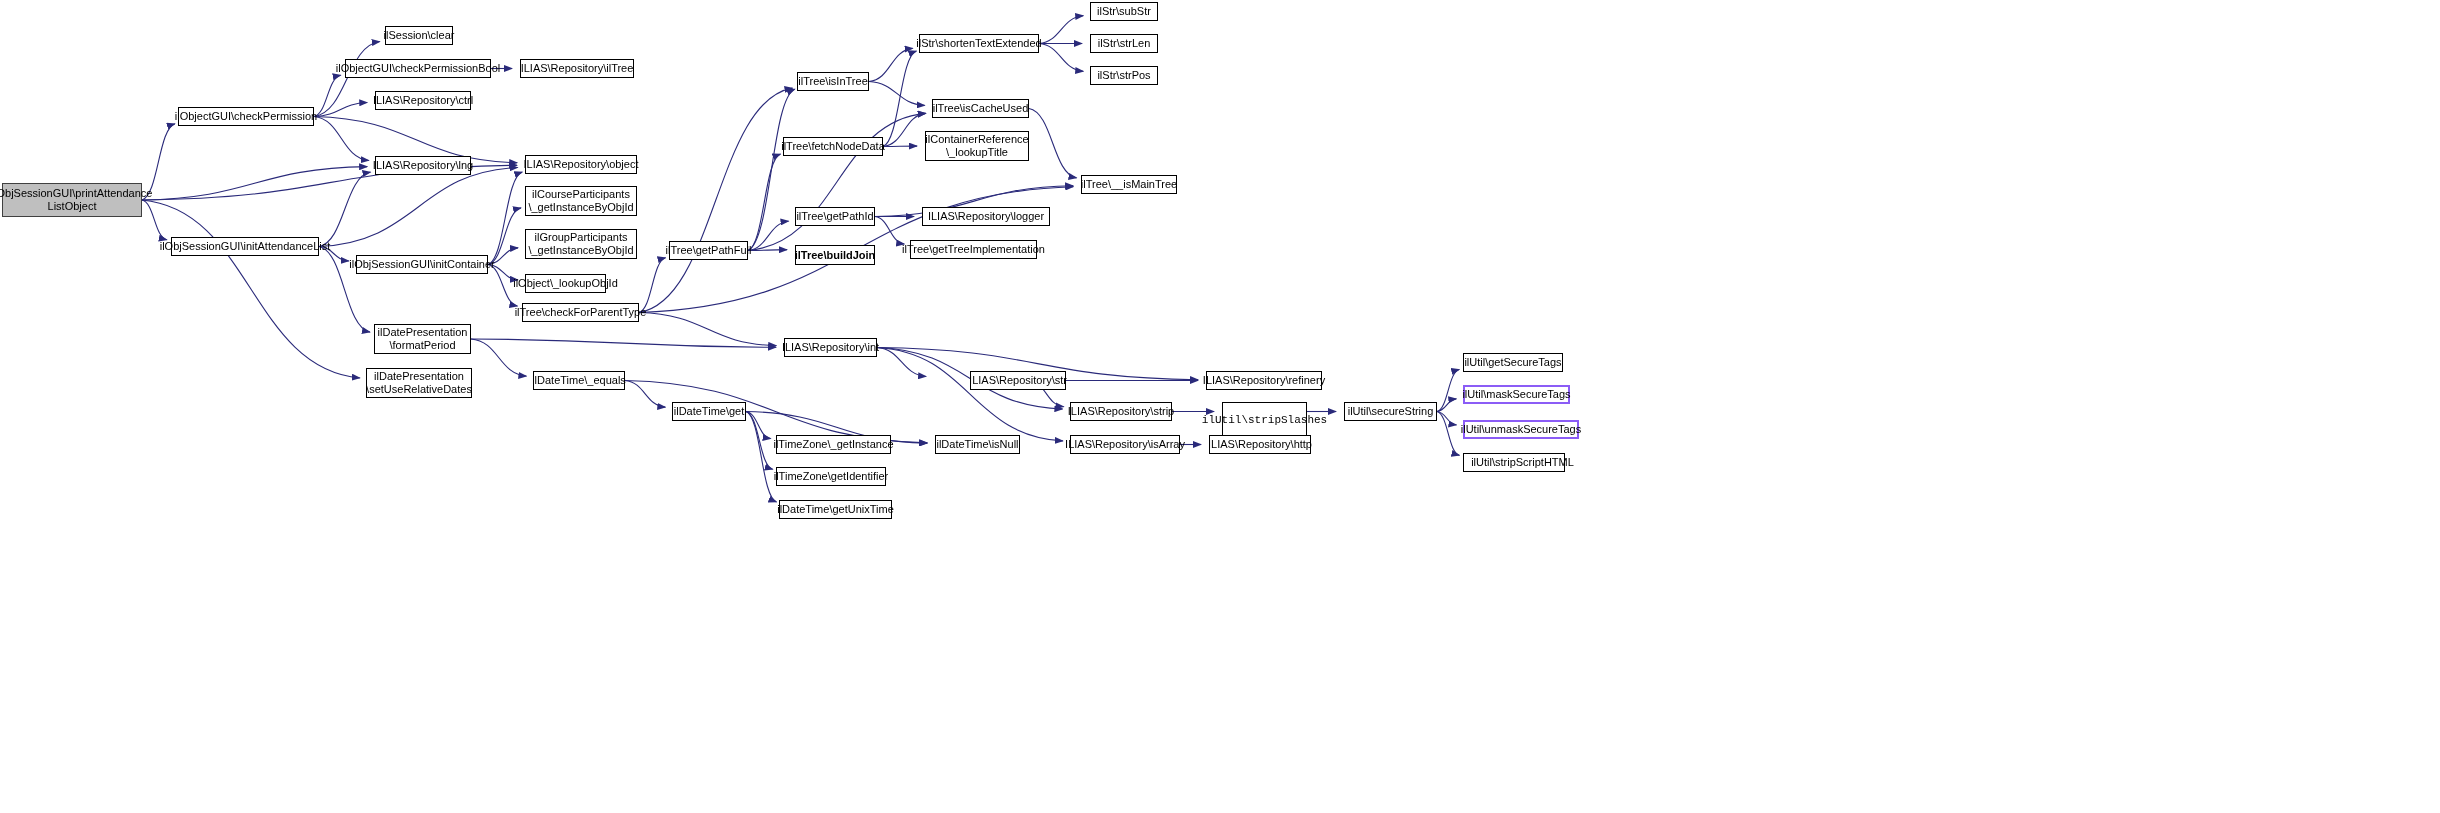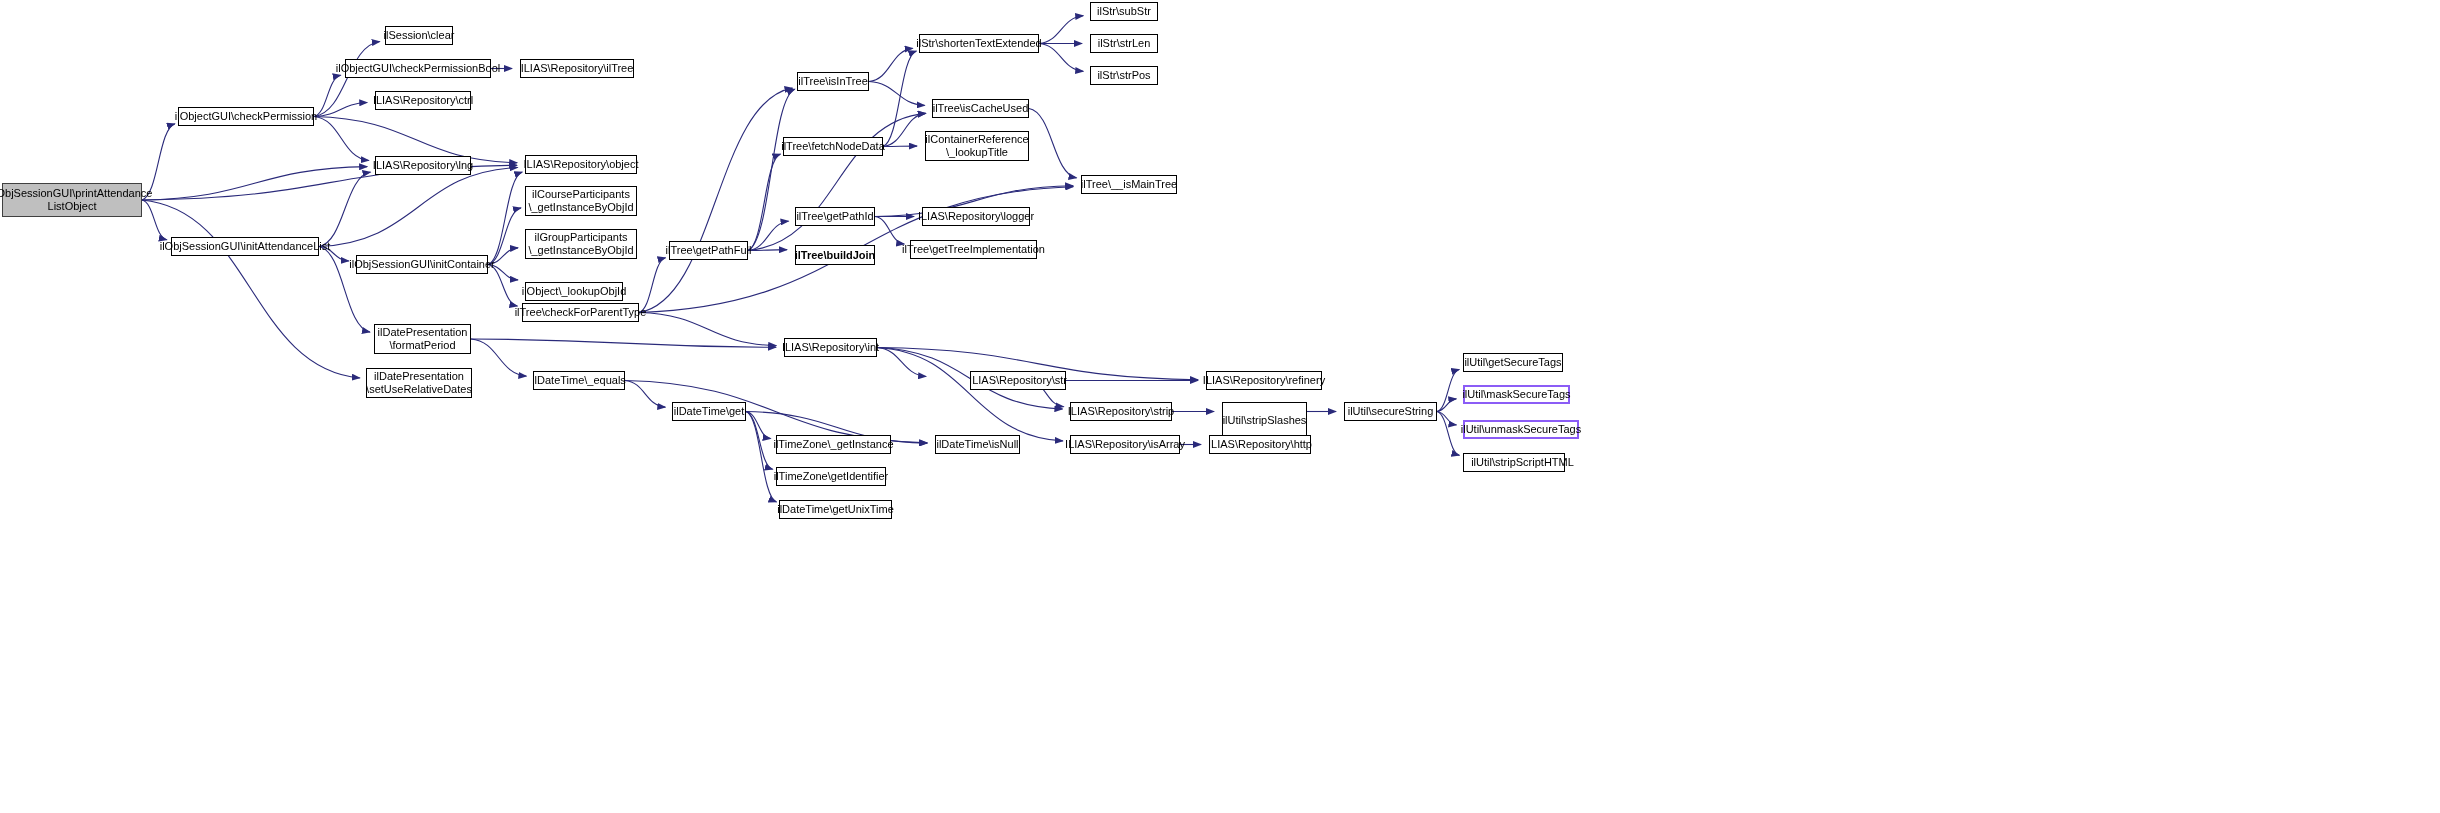--- a/index.html
+++ b/index.html
@@ -99,53 +99,53 @@
       <div class="node" style="left: 345px; top: 59px; width: 146px; height: 19px;">ilObjectGUI\checkPermissionBool</div>
       <div class="node" style="left: 520px; top: 59px; width: 114px; height: 19px;">ILIAS\Repository\ilTree</div>
       <div class="node" style="left: 375px; top: 91px; width: 96px; height: 19px;">ILIAS\Repository\ctrl</div>
       <div class="node" style="left: 375px; top: 156px; width: 96px; height: 19px;">ILIAS\Repository\lng</div>
       <div class="node" style="left: 525px; top: 155px; width: 112px; height: 19px;">ILIAS\Repository\object</div>
       <div class="node" style="left: 356px; top: 255px; width: 132px; height: 19px;">ilObjSessionGUI\initContainer</div>
       <div class="node" style="left: 525px; top: 186px; width: 112px; height: 30px;">ilCourseParticipants
 \_getInstanceByObjId</div>
       <div class="node" style="left: 525px; top: 229px; width: 112px; height: 30px;">ilGroupParticipants
 \_getInstanceByObjId</div>
-      <div class="node" style="left: 525px; top: 282px; width: 98px; height: 19px;">ilObject\_lookupObjId</div>
+      <div class="node" style="left: 525px; top: 274px; width: 81px; height: 19px;">ilObject\_lookupObjId</div>
       <div class="node" style="left: 374px; top: 324px; width: 97px; height: 30px;">ilDatePresentation
 \formatPeriod</div>
       <div class="node" style="left: 366px; top: 368px; width: 106px; height: 30px;">ilDatePresentation
 \setUseRelativeDates</div>
       <div class="node" style="left: 522px; top: 303px; width: 117px; height: 19px;">ilTree\checkForParentType</div>
       <div class="node" style="left: 669px; top: 241px; width: 79px; height: 19px;">ilTree\getPathFull</div>
       <div class="node" style="left: 797px; top: 72px; width: 72px; height: 19px;">ilTree\isInTree</div>
       <div class="node" style="left: 783px; top: 137px; width: 100px; height: 19px;">ilTree\fetchNodeData</div>
       <div class="node" style="left: 795px; top: 207px; width: 80px; height: 19px;">ilTree\getPathId</div>
       <div class="node" style="left: 795px; top: 245px; width: 80px; height: 20px; font-weight: bold;">ilTree\buildJoin</div>
       <div class="node" style="left: 919px; top: 34px; width: 120px; height: 19px;">ilStr\shortenTextExtended</div>
       <div class="node" style="left: 932px; top: 99px; width: 97px; height: 19px;">ilTree\isCacheUsed</div>
       <div class="node" style="left: 925px; top: 131px; width: 104px; height: 30px;">ilContainerReference
 \_lookupTitle</div>
-      <div class="node" style="left: 922px; top: 207px; width: 108px; height: 19px;">ILIAS\Repository\logger</div>
+      <div class="node" style="left: 922px; top: 207px; width: 128px; height: 19px;">ILIAS\Repository\logger</div>
       <div class="node" style="left: 910px; top: 240px; width: 127px; height: 19px;">ilTree\getTreeImplementation</div>
       <div class="node" style="left: 1090px; top: 2px; width: 68px; height: 19px;">ilStr\subStr</div>
       <div class="node" style="left: 1090px; top: 34px; width: 68px; height: 19px;">ilStr\strLen</div>
       <div class="node" style="left: 1090px; top: 66px; width: 68px; height: 19px;">ilStr\strPos</div>
       <div class="node" style="left: 1081px; top: 175px; width: 96px; height: 19px;">ilTree\__isMainTree</div>
       <div class="node" style="left: 784px; top: 338px; width: 93px; height: 19px;">ILIAS\Repository\int</div>
       <div class="node" style="left: 533px; top: 371px; width: 92px; height: 19px;">ilDateTime\_equals</div>
       <div class="node" style="left: 672px; top: 402px; width: 74px; height: 19px;">ilDateTime\get</div>
       <div class="node" style="left: 776px; top: 435px; width: 115px; height: 19px;">ilTimeZone\_getInstance</div>
       <div class="node" style="left: 776px; top: 467px; width: 110px; height: 19px;">ilTimeZone\getIdentifier</div>
       <div class="node" style="left: 779px; top: 500px; width: 113px; height: 19px;">ilDateTime\getUnixTime</div>
       <div class="node" style="left: 935px; top: 435px; width: 85px; height: 19px;">ilDateTime\isNull</div>
       <div class="node" style="left: 933px; top: 371px; width: 96px; height: 19px; margin-left: 37px;">ILIAS\Repository\str</div>
       <div class="node" style="left: 1070px; top: 402px; width: 102px; height: 19px;">ILIAS\Repository\strip</div>
       <div class="node" style="left: 1070px; top: 435px; width: 110px; height: 19px;">ILIAS\Repository\isArray</div>
       <div class="node" style="left: 1206px; top: 371px; width: 116px; height: 19px;">ILIAS\Repository\refinery</div>
-      <div class="node" style="left: 1222px; top: 402px; width: 85px; height: 36px;">ilUtil\stripSlashes</div>
+      <div class="node" style="left: 1222px; top: 402px; width: 85px; height: 36px; font-family: Liberation Mono, monospace;">ilUtil\stripSlashes</div>
       <div class="node" style="left: 1209px; top: 435px; width: 102px; height: 19px;">ILIAS\Repository\http</div>
       <div class="node" style="left: 1344px; top: 402px; width: 93px; height: 19px;">ilUtil\secureString</div>
       <div class="node" style="left: 1463px; top: 353px; width: 100px; height: 19px;">ilUtil\getSecureTags</div>
       <div class="node red" style="left: 1463px; top: 385px; width: 107px; height: 19px;">ilUtil\maskSecureTags</div>
       <div class="node red" style="left: 1463px; top: 420px; width: 116px; height: 19px;">ilUtil\unmaskSecureTags</div>
       <div class="node" style="left: 1463px; top: 453px; width: 102px; height: 19px; padding-left: 20px;">ilUtil\stripScriptHTML</div>
     </div>
 </div>
 
 </body></html>

